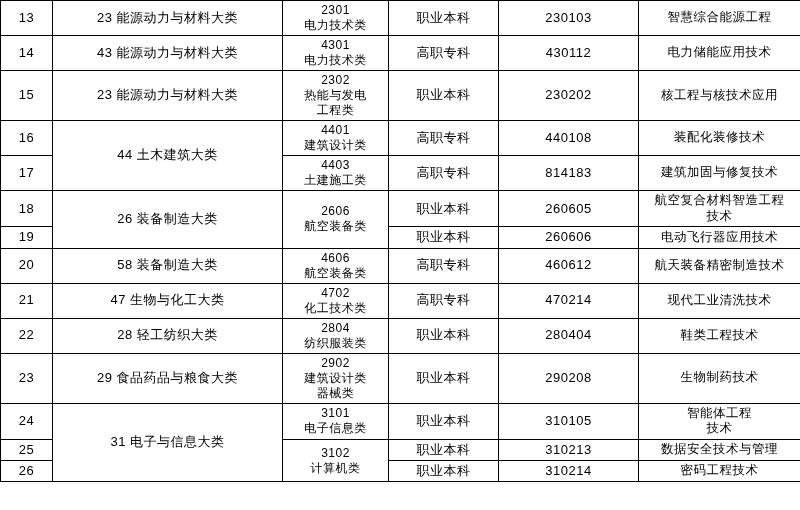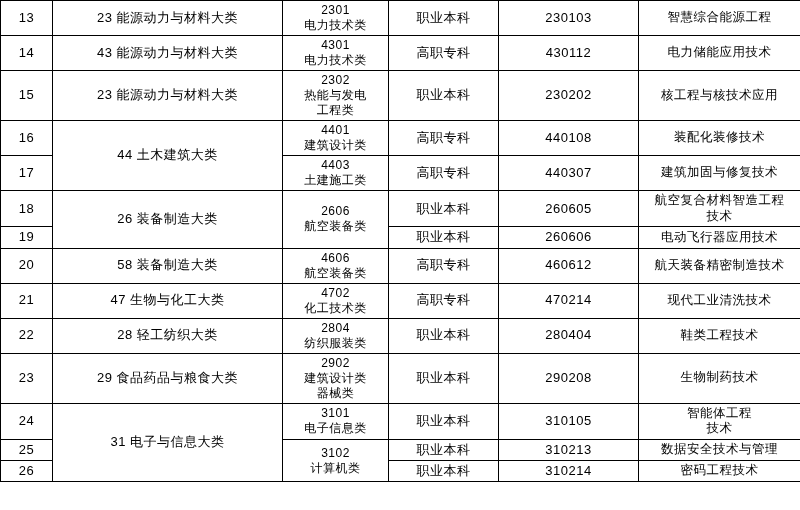--- a/index.html
+++ b/index.html
@@ -119,21 +119,21 @@
             <span class="line">装配化装修技术</span>
           </td>
         </tr>
         <tr>
           <td class="cell-no">17</td>
           <td class="cell-sub">
             <span class="line">4403</span>
             <span class="line">土建施工类</span>
           </td>
           <td class="cell-level">高职专科</td>
-          <td class="cell-code">440307</td>
+          <td class="cell-code">814183</td>
           <td class="cell-name">
             <span class="line">建筑加固与修复技术</span>
           </td>
         </tr>
         <tr>
           <td class="cell-no">18</td>
           <td class="cell-cat" rowspan="2">26 装备制造大类</td>
           <td class="cell-sub" rowspan="2">
             <span class="line">2606</span>
             <span class="line">航空装备类</span>

